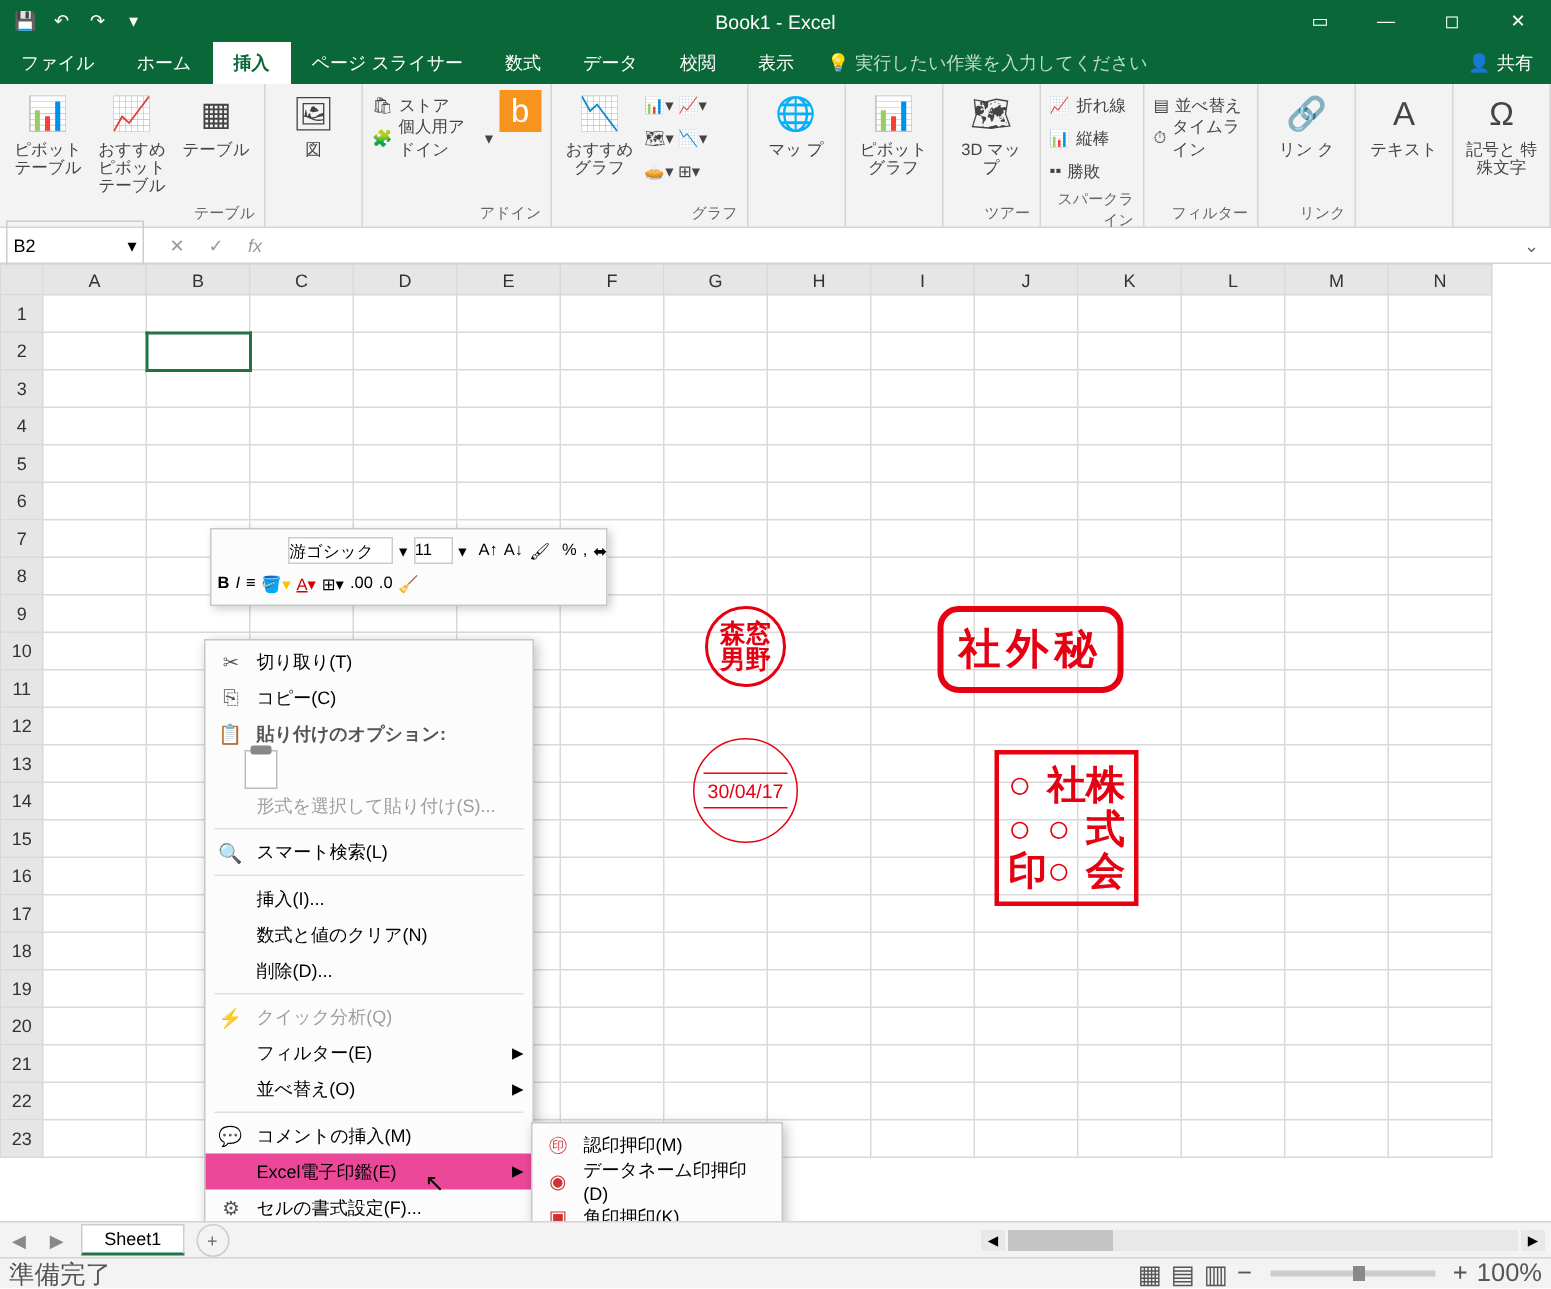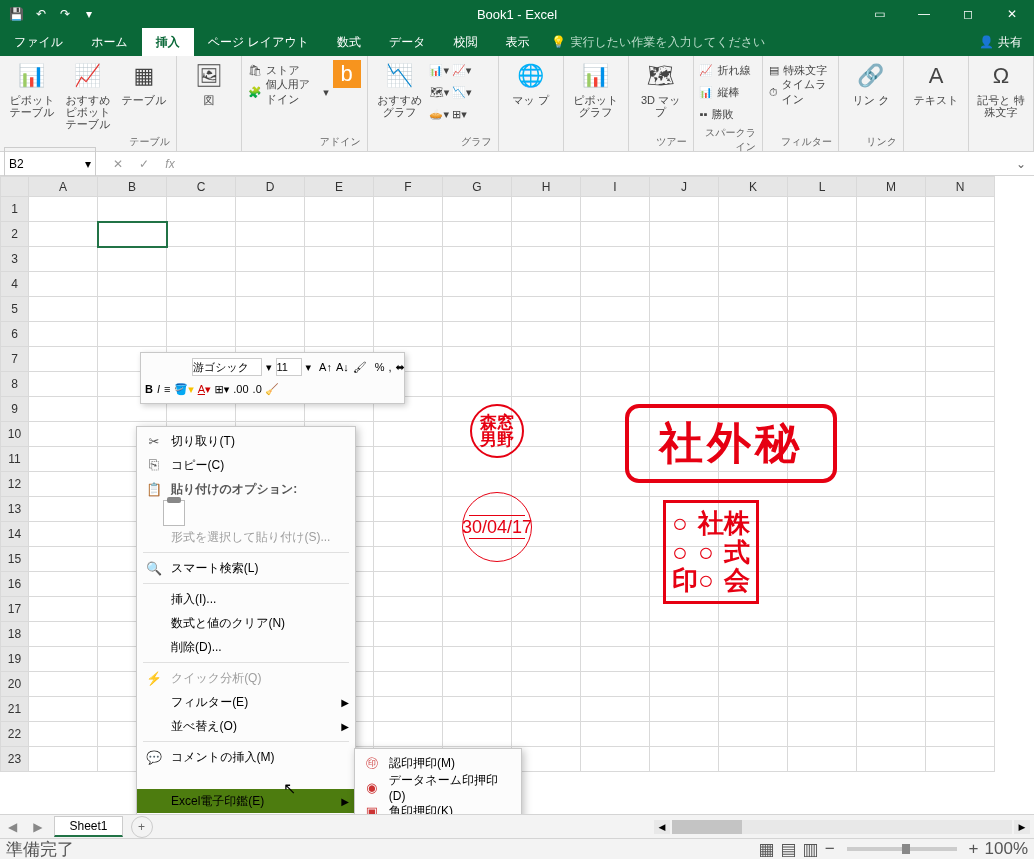--- a/index.html
+++ b/index.html
@@ -39,37 +39,37 @@
 table.grid th, table.grid td { border:1px solid #d9d9d9; background:#fff; font-size:12px; }
 table.grid th { background:#e6e6e6; font-weight:normal; color:#333; }
 table.grid th.col { height:20px; width:69px; }
 table.grid th.row { width:28px; height:25px; text-align:center;}
 table.grid td { width:69px; height:25px; }
 table.grid th.corner { width:28px; height:20px; background:#e6e6e6;}
 td.sel { border:2px solid #217346 !important; }
 
 .stamp { position:absolute; color:#e60012; font-family:"MS Mincho","Yu Mincho",serif; }
 .stamp.name { left:470px; top:228px; width:54px; height:54px; border:2.5px solid #e60012; border-radius:50%; display:flex; align-items:center; justify-content:center; font-size:17px; line-height:1; text-align:center; font-weight:bold;}
-.stamp.date { left:462px; top:316px; width:70px; height:70px; border:1.8px solid #e60012; border-radius:50%; display:flex; align-items:center; justify-content:center; font-size:18px;}
+.stamp.date { left:462px; top:316px; width:70px; height:70px; border:1.8px solid #e60012; border-radius:50%; display:flex; align-items:center; justify-content:center; font-size:13px;}
 .stamp.date::before { content:""; position:absolute; left:6px; right:6px; top:22px; height:1px; background:#e60012;}
 .stamp.date::after { content:""; position:absolute; left:6px; right:6px; bottom:22px; height:1px; background:#e60012;}
-.stamp.confid { left:625px; top:228px; border:4px solid #e60012; border-radius:14px; padding:6px 30px; font-size:44px; font-weight:bold; letter-spacing:4px;}
+.stamp.confid { left:625px; top:228px; border:4px solid #e60012; border-radius:14px; padding:6px 10px; font-size:28px; font-weight:bold; letter-spacing:4px;}
 .stamp.company { left:663px; top:324px; border:3px solid #e60012; padding:6px; font-size:26px; line-height:1.1; display:grid; grid-template-columns:1fr 1fr 1fr; font-weight:bold;}
 
 .mini-toolbar { position:absolute; left:140px; top:176px; width:265px; background:#fcfcfc; border:1px solid #c8c8c8; box-shadow:2px 2px 6px rgba(0,0,0,0.2); padding:3px 4px; font-size:11px; }
 .mini-toolbar .r { display:flex; align-items:center; gap:4px; height:22px;}
 .mini-toolbar .sep { width:1px; height:16px; background:#ccc;}
 .mini-toolbar select,.mini-toolbar input{ font-size:11px; border:1px solid #ccc; height:18px;}
 
 .context-menu { position:absolute; background:#fcfcfc; border:1px solid #c8c8c8; box-shadow:2px 2px 8px rgba(0,0,0,0.25); font-size:12px; padding:2px 0;}
 .context-menu.main { left:136px; top:250px; width:220px; }
 .context-menu.sub { left:354px; top:572px; width:168px; }
 .context-menu .item { display:flex; align-items:center; height:24px; padding:0 8px; gap:8px; position:relative;}
 .context-menu .item.disabled { color:#9e9e9e; }
-.context-menu .item.hover { background:#4d7c0f;margin-top:20px; }
+.context-menu .item.hover { background:#ec4899; }
 .context-menu .item.header { font-weight:bold; color:#555; }
 .context-menu .item .ico { width:18px; text-align:center; color:#555; font-size:13px;}
 .context-menu .item.hover .ico { color:#333;}
 .context-menu .item .arrow { position:absolute; right:6px; font-size:10px;}
 .context-menu .sep-line { height:1px; background:#e0e0e0; margin:3px 6px;}
 .context-menu.sub .ico { color:#c33; }
 .paste-ico { width:22px; height:26px; border:1px solid #bbb; background:#fff; position:relative; margin-left:18px;}
 .paste-ico::before{content:""; position:absolute; top:-4px; left:3px; right:3px; height:6px; background:#888; border-radius:2px;}
 
 .sheet-tabs { height:24px; border-top:1px solid #d4d4d4; display:flex; align-items:center; background:#f3f3f3; font-size:12px; }
@@ -105,21 +105,21 @@
     <span>◻</span>
     <span>✕</span>
   </div>
 </div>
 
 <div class="menubar">
   <div id="tabs" style="display: flex;">
       <div class="tab">ファイル</div>
       <div class="tab">ホーム</div>
       <div class="tab active">挿入</div>
-      <div class="tab">ページ レイアウト</div>
+      <div class="tab">ページ スライサー</div>
       <div class="tab">数式</div>
       <div class="tab">データ</div>
       <div class="tab">校閲</div>
       <div class="tab">表示</div>
     </div>
   <div class="tellme">💡 <span>実行したい作業を入力してください</span></div>
   <div class="share">👤 <span>共有</span></div>
 </div>
 
 <div class="ribbon">
@@ -227,21 +227,21 @@
           </div>
     </div>
       </div>
     <div class="grouplabel">スパークライン</div>
   </div>
   <div class="group">
     <div class="groupmain">
         <div class="col">
       <div class="smallbtn">
             <span>▤</span>
-            <span>特殊文字</span>
+            <span>並べ替え</span>
           </div>
       <div class="smallbtn">
             <span>⏱</span>
             <span>タイムライン</span>
           </div>
     </div>
       </div>
     <div class="grouplabel">フィルター</div>
   </div>
   <div class="group">

